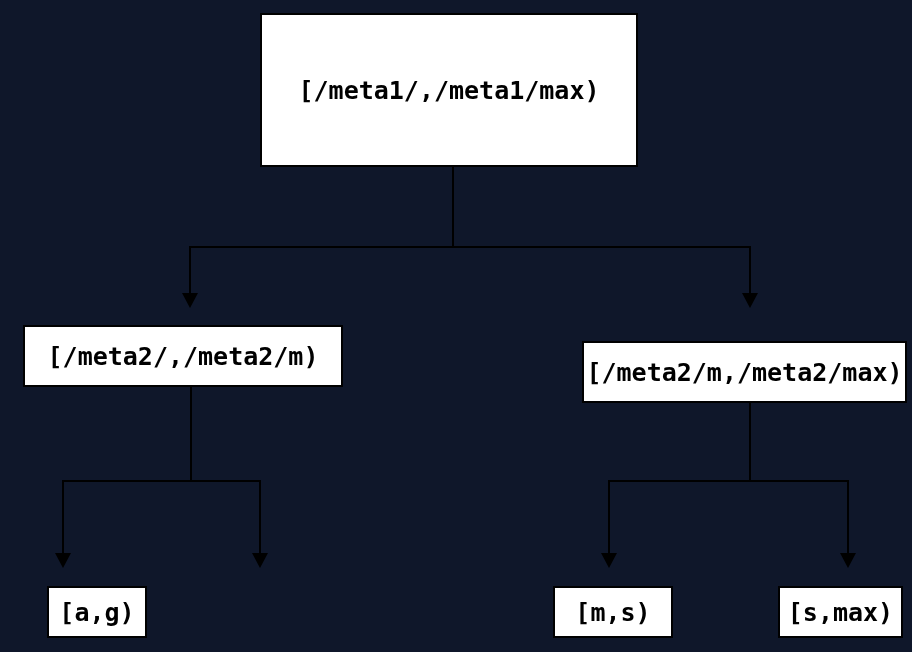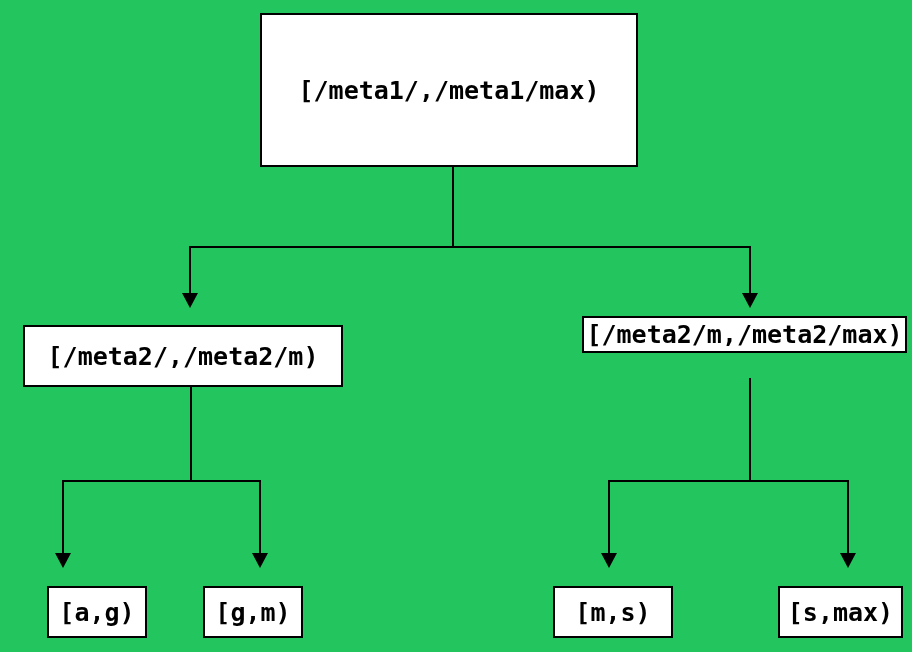--- a/index.html
+++ b/index.html
@@ -4,21 +4,21 @@
 <style>
   html, body {
     margin: 0;
     padding: 0;
     background: #ffffff;
   }
   #canvas {
     position: relative;
     width: 912px;
     height: 652px;
-    background: #22c55e;
+    background: #0f172a;
     font-family: "DejaVu Sans Mono", "Liberation Mono", monospace;
     overflow: hidden;
   }
   #edges {
     position: absolute;
     left: 0;
     top: 0;
     width: 912px;
     height: 652px;
   }
@@ -30,21 +30,21 @@
     display: flex;
     align-items: center;
     justify-content: center;
     color: #000000;
     font-size: 25px;
     font-weight: bold;
     white-space: nowrap;
   }
   .node-root  { left: 260px; top: 13px;  width: 378px; height: 154px; }
   .node-l     { left: 23px;  top: 325px; width: 320px; height: 62px; }
-  .node-r     { left: 582px; top: 316px; width: 325px; height: 37px; }
+  .node-r     { left: 582px; top: 341px; width: 325px; height: 62px; }
   .node-ll    { left: 7px;   top: 586px; width: 100px; height: 52px; margin-left: 40px; }
   .node-lr    { left: 203px; top: 586px; width: 100px; height: 52px; }
   .node-rl    { left: 553px; top: 586px; width: 120px; height: 52px; }
   .node-rr    { left: 778px; top: 586px; width: 125px; height: 52px; }
   .edge-line {
     fill: none;
     stroke: #000000;
     stroke-width: 2;
   }
   .arrow-head {
@@ -108,23 +108,20 @@
   </div>
 
   <div class="node node-r">
     <span>[/meta2/m,/meta2/max)</span>
   </div>
 
   <div class="node node-ll">
     <span>[a,g)</span>
   </div>
 
-  <div class="node node-lr">
-    <span>[g,m)</span>
-  </div>
 
   <div class="node node-rl">
     <span>[m,s)</span>
   </div>
 
   <div class="node node-rr">
     <span>[s,max)</span>
   </div>
 
 </div>

